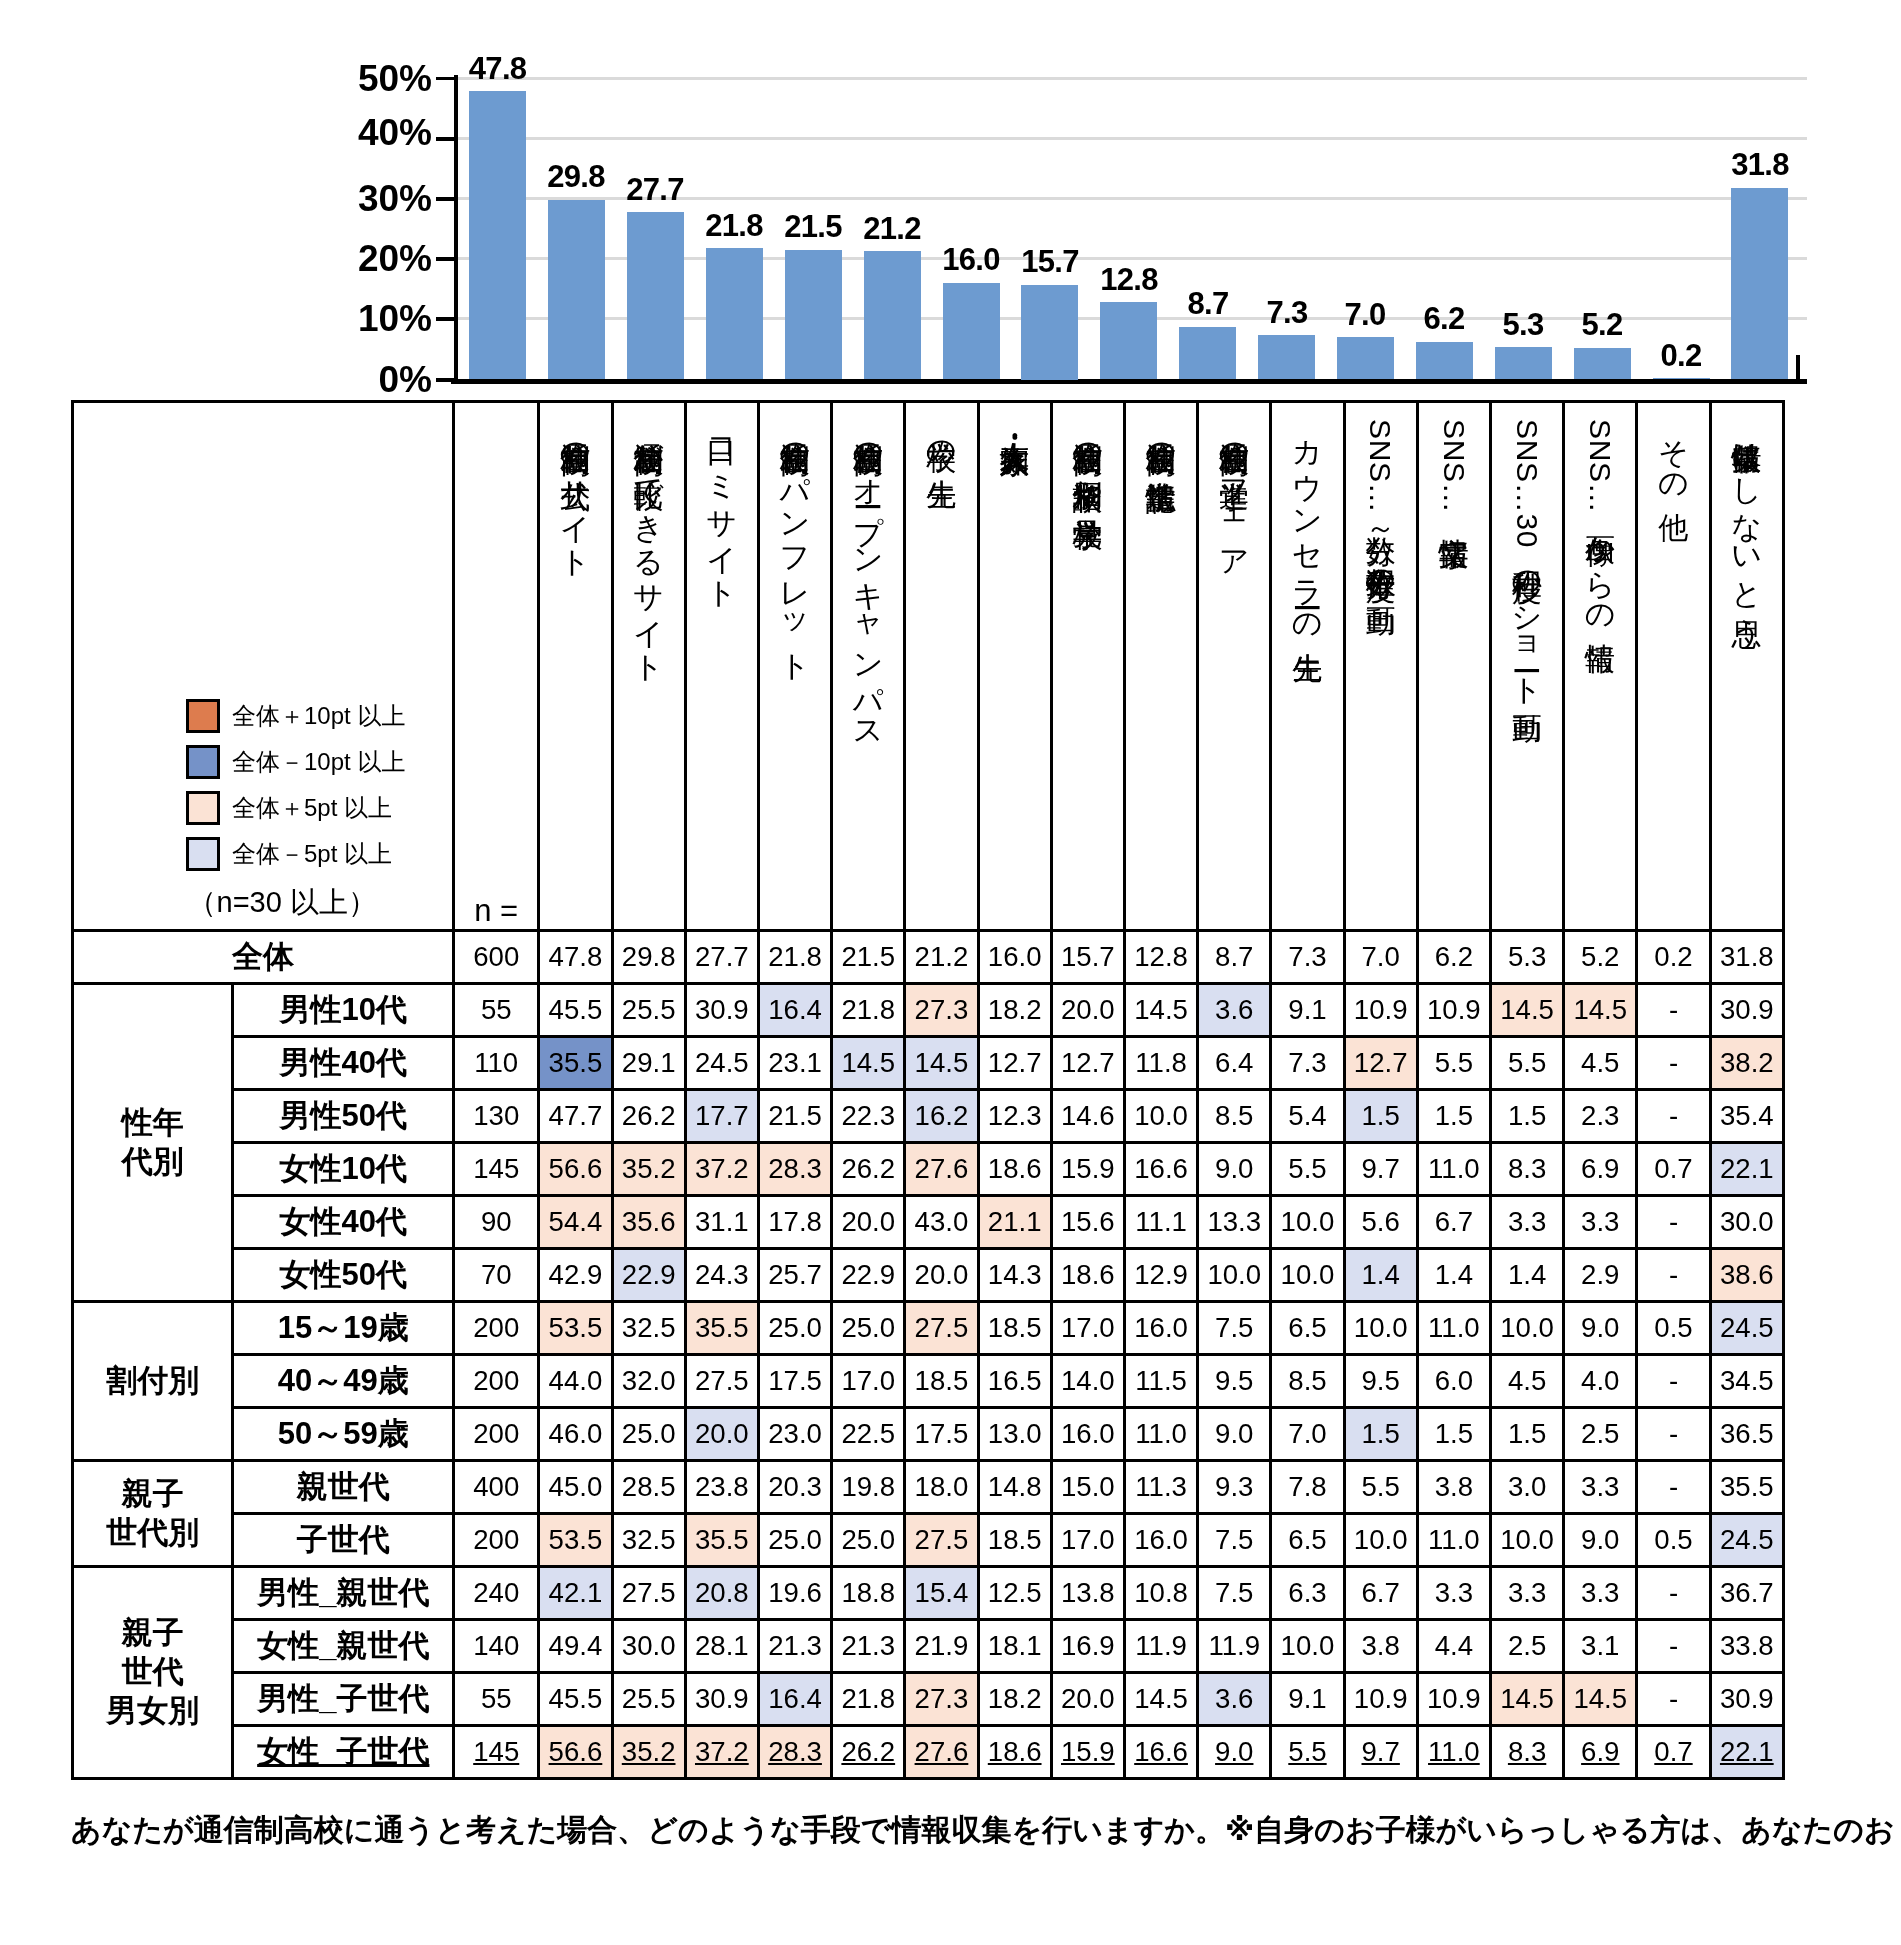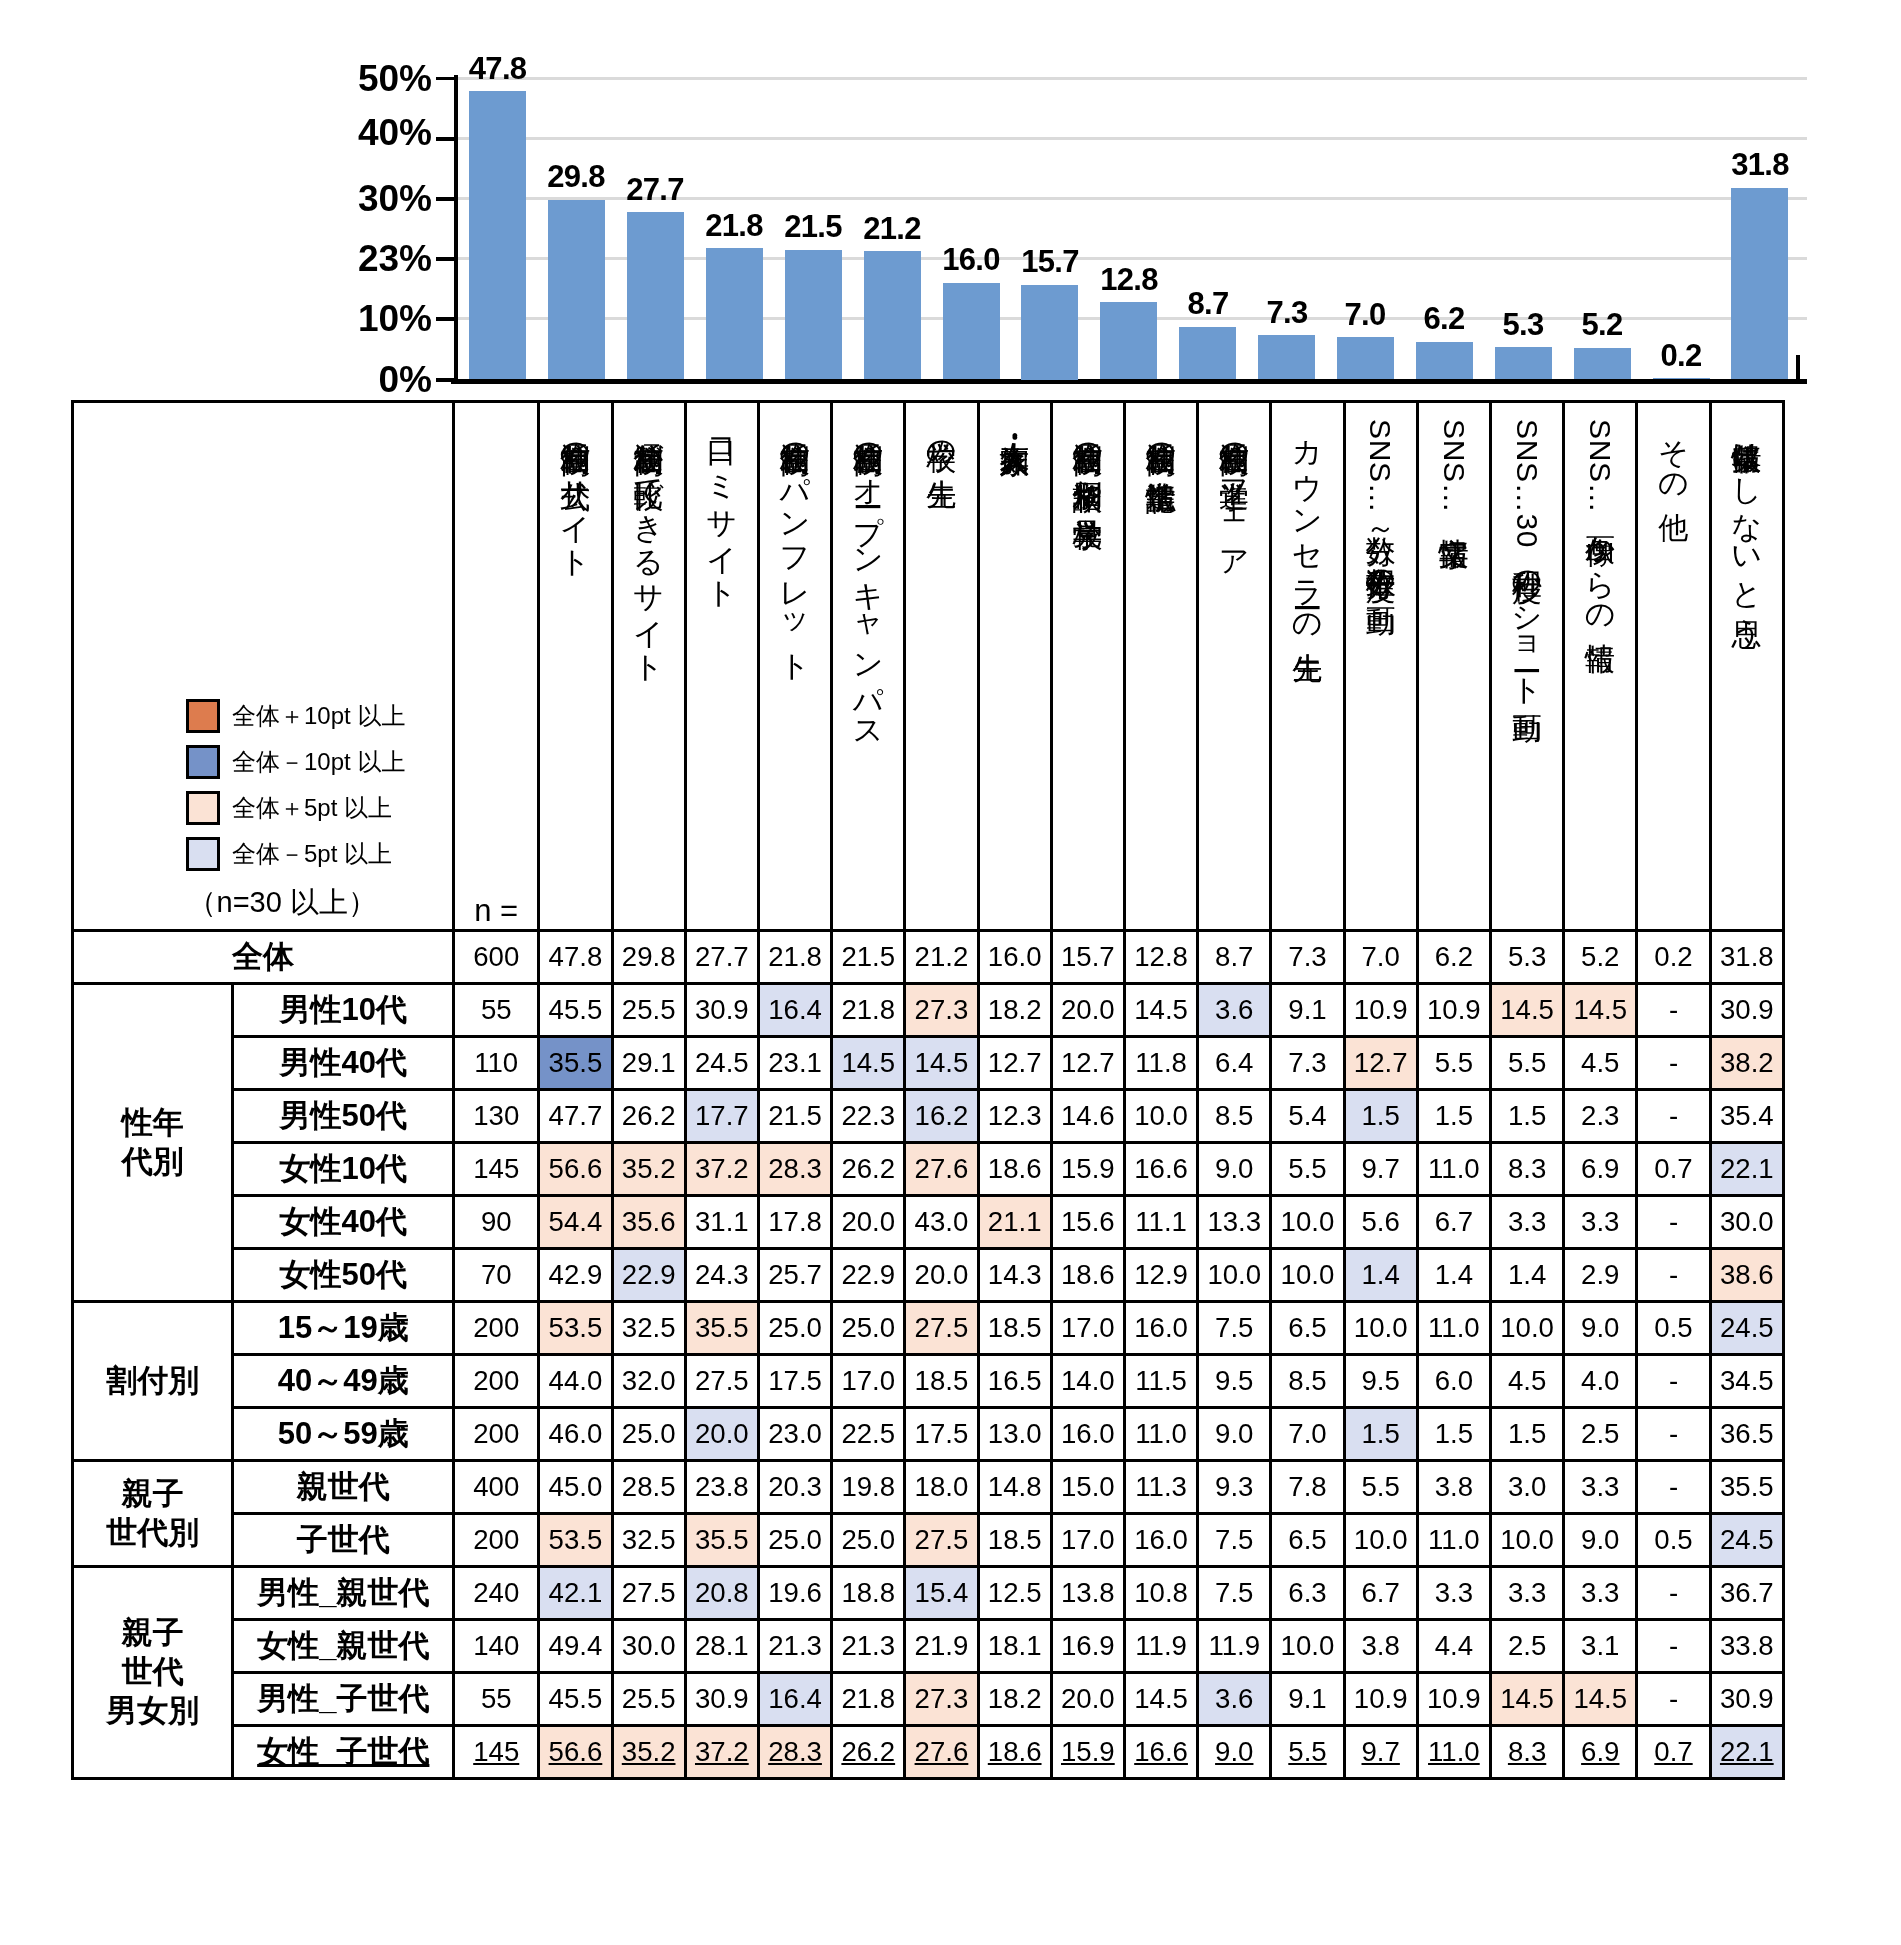--- a/index.html
+++ b/index.html
@@ -60,21 +60,21 @@
     <div id="y-axis-line"></div>
     <div id="x-base-line"></div>
     <div id="axis-endcap"></div>
   <div class="y-tick" style="top: 300px;"></div>
       <div class="y-tick-label" style="top: 279px;">0%</div>
       <div class="grid-line" style="top: 239px;"></div>
       <div class="y-tick" style="top: 239px;"></div>
       <div class="y-tick-label" style="top: 218px;">10%</div>
       <div class="grid-line" style="top: 179px;"></div>
       <div class="y-tick" style="top: 179px;"></div>
-      <div class="y-tick-label" style="top: 158px;">23%</div>
+      <div class="y-tick-label" style="top: 158px;">20%</div>
       <div class="grid-line" style="top: 119px;"></div>
       <div class="y-tick" style="top: 119px;"></div>
       <div class="y-tick-label" style="top: 98px;">30%</div>
       <div class="grid-line" style="top: 59px;"></div>
       <div class="y-tick" style="top: 59px;"></div>
       <div class="y-tick-label" style="top: 32px;">40%</div>
       <div class="grid-line" style="top: -1.5px;"></div>
       <div class="y-tick" style="top: -1.5px;"></div>
       <div class="y-tick-label" style="top: -22.4px;">50%</div>
       <div class="bar" style="left: 11px; top: 13.2px; width: 57px; height: 288px; background: rgb(109, 155, 208);"></div>
@@ -551,16 +551,17 @@
           <td class="v">11.0</td>
           <td class="v">8.3</td>
           <td class="v">6.9</td>
           <td class="v">0.7</td>
           <td class="v lb lastcol">22.1</td>
         </tr>
       </tbody>
   </table>
 
   <div id="caption">
+    <div class="caption-line">あなたが通信制高校に通うと考えた場合、どのような手段で情報収集を行いますか。※自身のお子様がいらっしゃる方は、あなたのお</div>
   </div>
 
 </div>
 
 
 </body></html>

